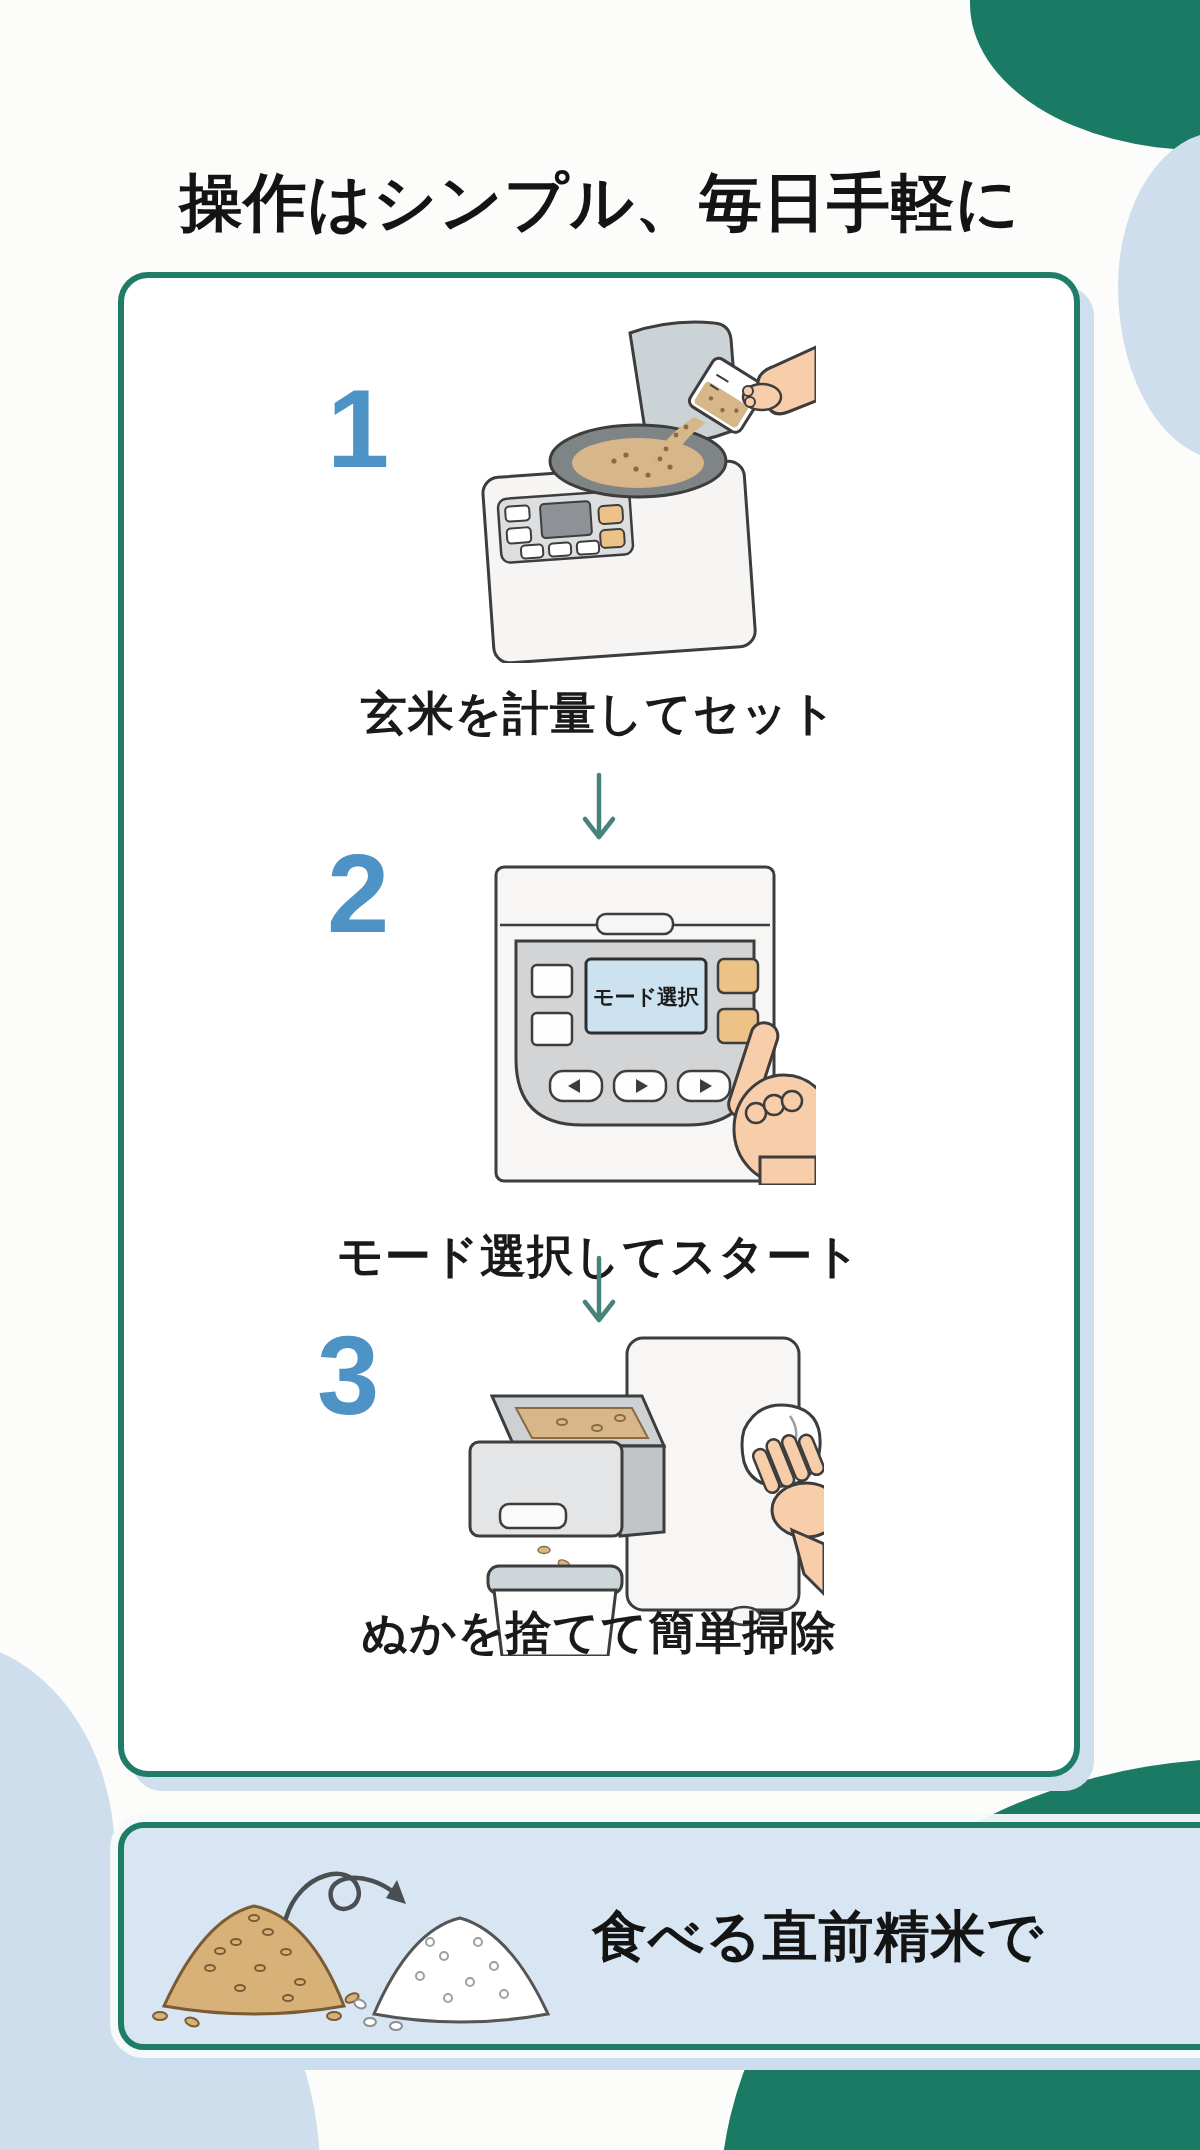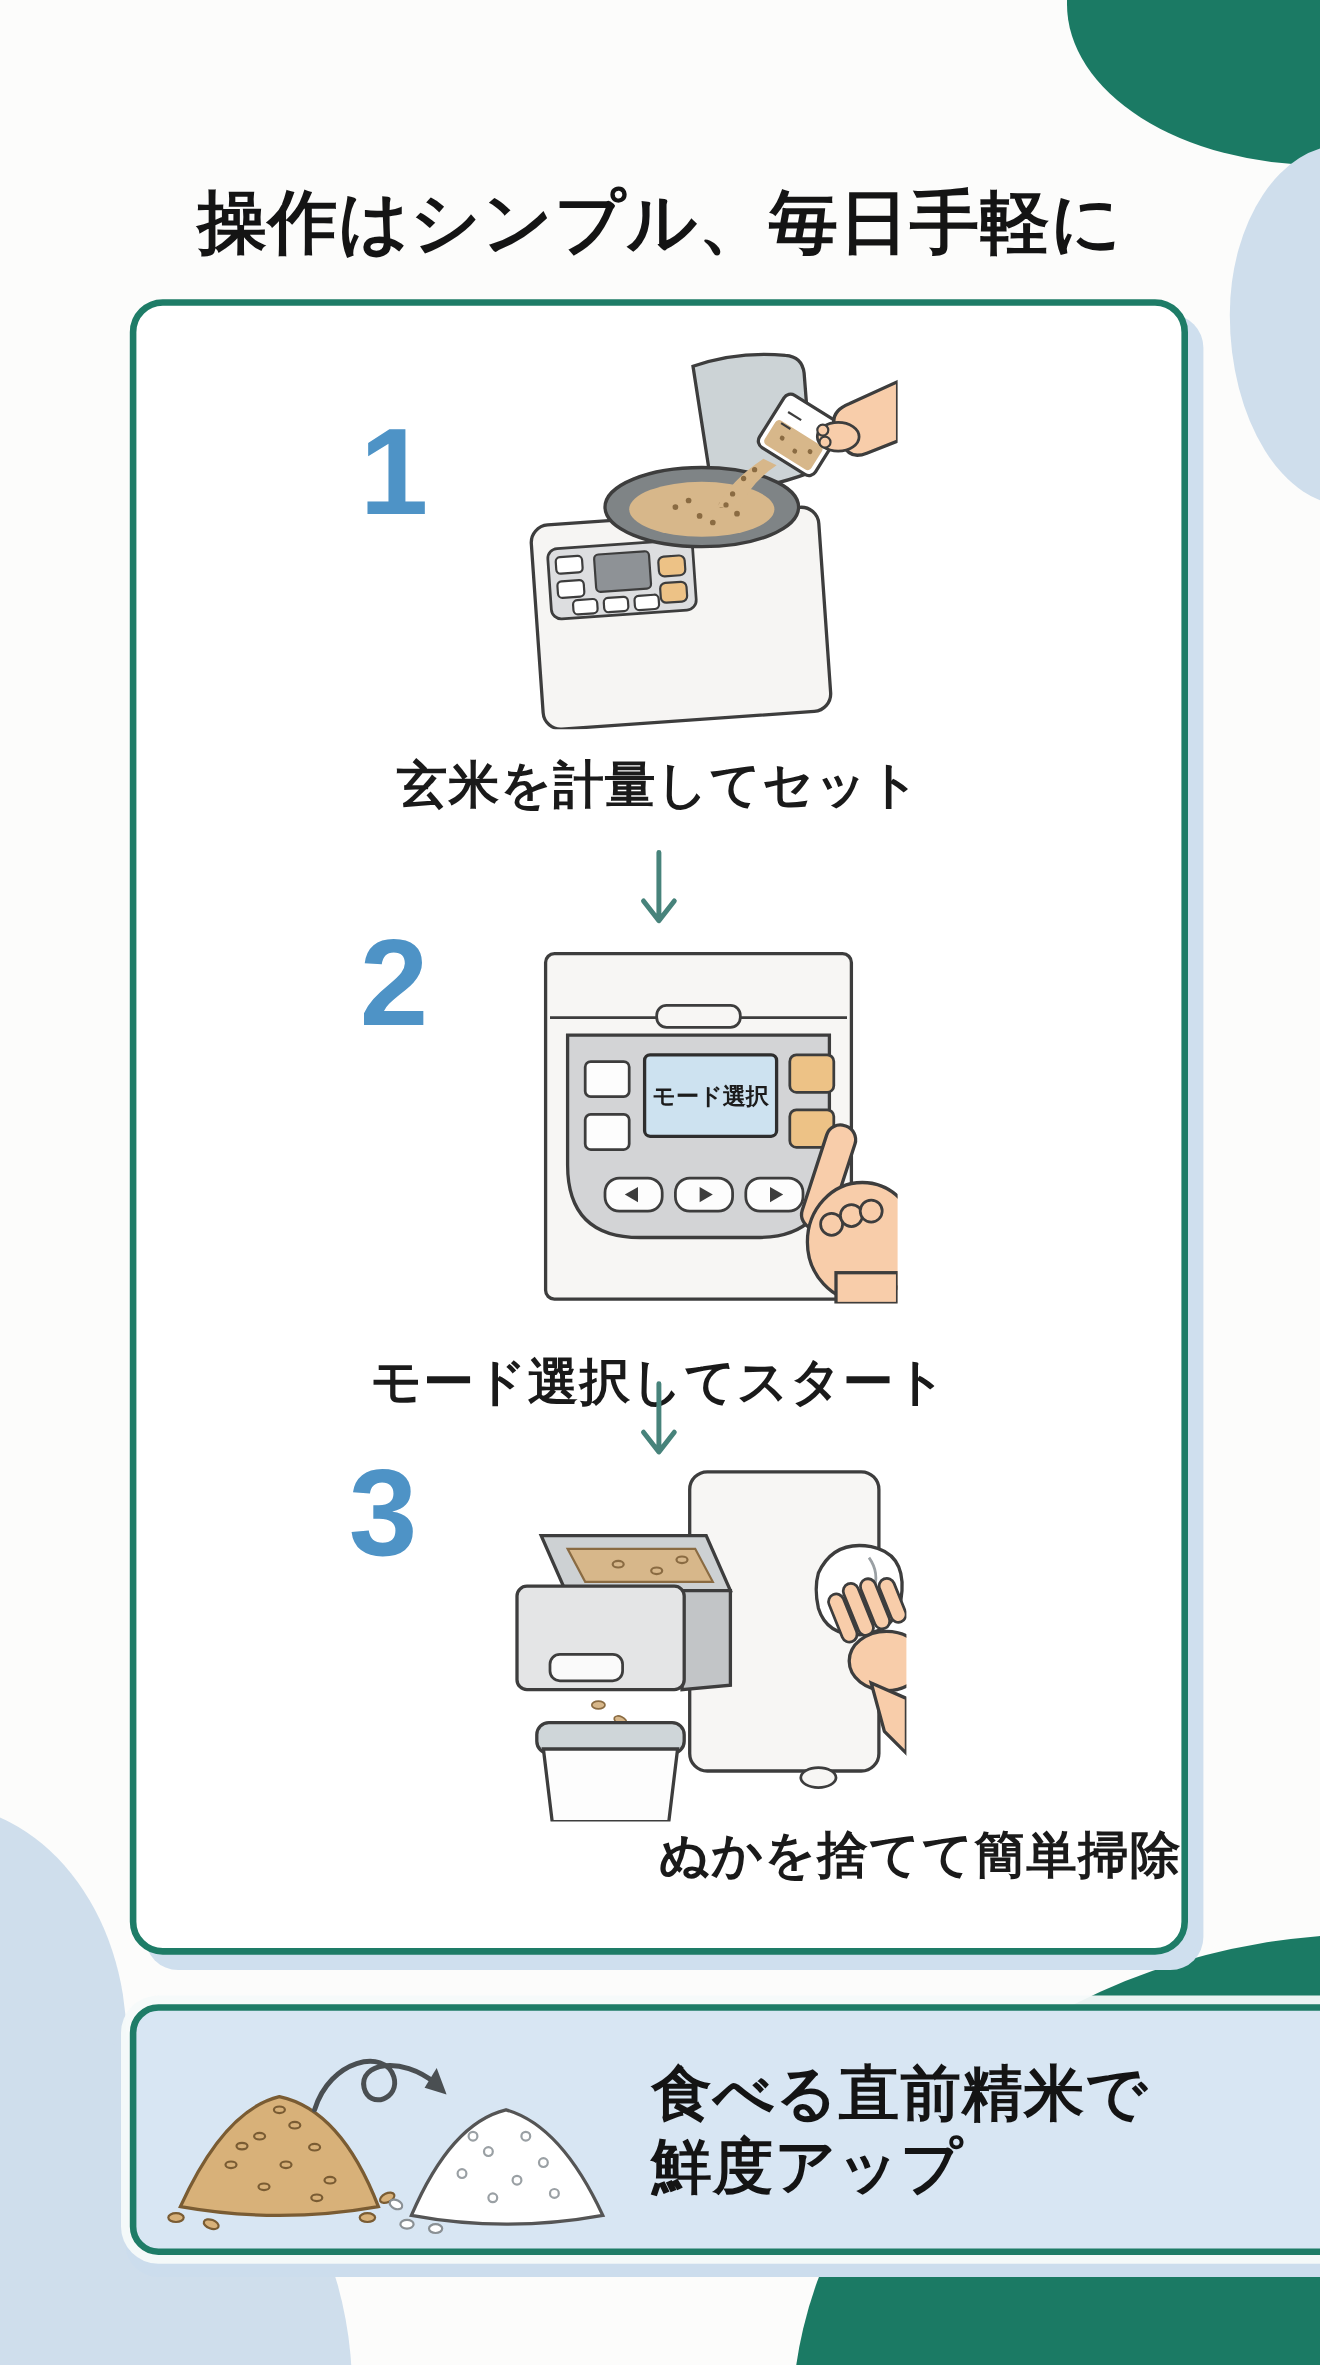--- a/index.html
+++ b/index.html
@@ -29,21 +29,21 @@
 
   .illus{position:absolute;}
   .illus-1{left:300px;top:33px;width:392px;height:352px;}
   .illus-2{left:330px;top:585px;width:362px;height:322px;}
   .illus-3{left:268px;top:1056px;width:432px;height:322px;}
 
   .step-caption{position:absolute;left:0;width:100%;text-align:center;
     font-size:46px;font-weight:bold;color:#1a1a1a;letter-spacing:1px;}
   .cap1{top:405px;}
   .cap2{top:900px;margin-top:48px;}
-  .cap3{top:1378px;text-align:right;}
+  .cap3{top:1324px;}
 
   .flow-arrow{position:absolute;left:50%;margin-left:-19px;width:38px;height:80px;}
   .a1{top:493px;}
   .a2{top:976px;}
 
   
   .highlight-card{position:absolute;left:118px;top:1822px;width:1144px;height:228px;
     background:#d8e6f3;border:6px solid #1e7c67;border-radius:26px;
     box-shadow:0 0 0 8px rgba(245,250,250,0.95), 0 16px 0 4px #ccdded;
     z-index:2;box-sizing:border-box;}
@@ -263,17 +263,16 @@
         </g>
         <g fill="#ffffff" stroke="#8a9094" stroke-width="2">
           <ellipse cx="222" cy="176" rx="6" ry="4"></ellipse>
             <ellipse cx="248" cy="180" rx="6" ry="4"></ellipse>
           <ellipse cx="212" cy="158" rx="6" ry="4" transform="rotate(25 212 158)"></ellipse>
         </g>
       </g>
     </svg>
     <div class="highlight-text">
       <div class="highlight-line">食べる直前精米で</div>
-      <div class="highlight-line">鮮度アップ</div>
     </div>
   </div>
 
 </div>
 
 </body></html>

